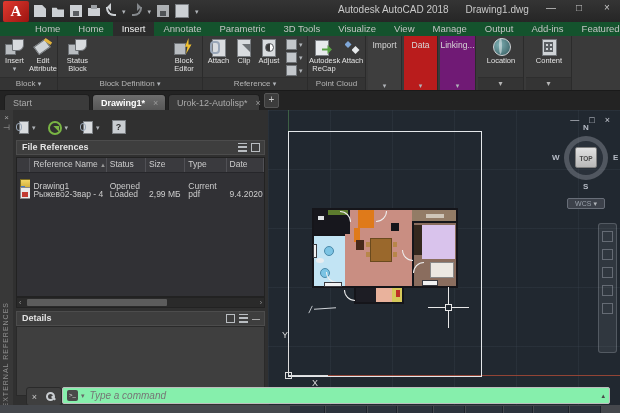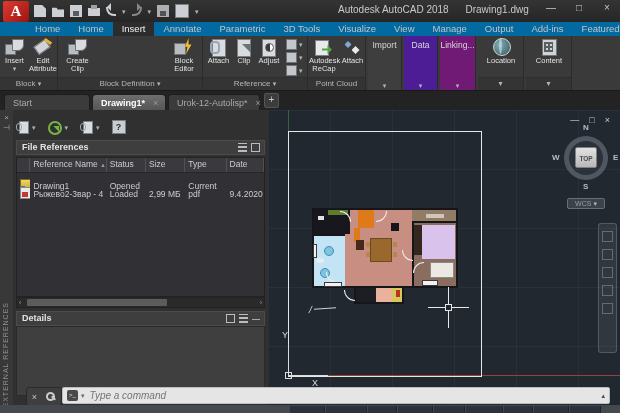--- a/index.html
+++ b/index.html
@@ -30,21 +30,21 @@
   .i-undo{width:8px;height:7px;border:2px solid #ccd0d4;border-top:none;border-right:none;border-radius:0 0 0 8px;}
   .i-undo:after{content:"";position:absolute;left:-5px;top:-4px;border:4px solid transparent;border-right-color:#ccd0d4;}
   .i-redo{width:8px;height:7px;border:2px solid #84888c;border-top:none;border-left:none;border-radius:0 0 8px 0;}
   .i-redo:after{content:"";position:absolute;right:-5px;top:-4px;border:4px solid transparent;border-left-color:#84888c;}
   .i-sheet{background:#ccd0d4;border:1px solid #7c8084;}
   .i-wrench{width:10px;height:10px;}
   .i-wrench:before{content:"";position:absolute;left:0;top:0;width:5px;height:5px;border:2px solid #c9cdd1;border-radius:50%;}
   .i-wrench:after{content:"";position:absolute;left:5px;top:5px;width:5px;height:2px;background:#c9cdd1;transform:rotate(45deg);}
 
   
-  .rtabs{position:absolute;left:0;top:22px;width:620px;height:14px;background:#0369a1;display:flex;align-items:stretch;padding-left:26px;box-sizing:border-box;text-align:right;}
+  .rtabs{position:absolute;left:0;top:22px;width:620px;height:14px;background:#14532d;display:flex;align-items:stretch;padding-left:26px;box-sizing:border-box;text-align:right;}
   .rtab{font-size:9.5px;color:#c3c3c3;padding:0 9px;line-height:14px;white-space:nowrap;}
   .rtab.active{background:#2c2c2c;color:#f2f2f2;}
 
   
   .ribbon{position:absolute;left:0;top:36px;width:620px;height:54px;background:#3a3a3a;border-bottom:1px solid #242424;}
   .panel{position:absolute;top:0;height:54px;border-right:1px solid #2b2b2b;box-sizing:border-box;}
   .ptitle{position:absolute;bottom:0;left:0;right:0;height:12px;background:#343434;border-top:1px solid #2e2e2e;font-size:8px;color:#b5b5b5;text-align:center;line-height:11px;white-space:nowrap;overflow:hidden;}
   .rbtn{position:absolute;top:1px;height:41px;text-align:center;cursor:default;}
   .blabel{font-size:7.5px;color:#e2e2e2;line-height:8px;margin-top:1px;}
   .bi{width:22px;height:18px;margin:1px auto 0;position:relative;}
@@ -144,21 +144,21 @@
   
   .plan{position:absolute;left:44px;top:98px;width:146px;height:96px;}
   .plan *{position:absolute;box-sizing:border-box;}
   .pm{left:0;top:0;width:146px;height:80px;border:2px solid #15151a;background:#c98e82;}
   .annex{left:42px;top:78px;width:50px;height:18px;border:2px solid #15151a;background:#e9b29c;}
   .arc{width:11px;height:11px;border-top:1px solid #eee;border-right:1px solid #eee;border-radius:0 11px 0 0;}
   .win{background:#f2f2f2;border:1px solid #3a3a40;}
 
   
   .cmdgroup{position:absolute;left:26px;top:387px;width:34px;height:17px;background:#3f3f3f;border:1px solid #2a2a2a;border-radius:3px;display:flex;align-items:center;justify-content:space-around;color:#c9c9c9;font-size:9px;}
-  .cmdinput{position:absolute;left:62px;top:387px;width:548px;height:17px;background:#e5e5e5;border:1px solid #bdbdbd;border-radius:2px;box-sizing:border-box;display:flex;align-items:center;padding:4px 4px;gap:3px;}
+  .cmdinput{position:absolute;left:62px;top:387px;width:548px;height:17px;background:#86efac;border:1px solid #bdbdbd;border-radius:2px;box-sizing:border-box;display:flex;align-items:center;padding:4px 4px;gap:3px;}
   .cmdpromptbox{width:11px;height:11px;background:#4a4a4a;border-radius:2px;color:#e8e8e8;font-size:6px;text-align:center;line-height:11px;}
   .cmdinput input{flex:1;border:none;background:transparent;outline:none;font-size:10px;font-style:italic;color:#6e6e6e;font-family:"Liberation Sans",sans-serif;}
   .cmdinput input::placeholder{color:#767676;font-style:italic;}
   .cmdup{color:#4a4a4a;font-size:7px;}
 
   
   .statusbar{position:absolute;left:0;top:405px;width:620px;height:8px;background:#45484d;}
   .statusbar .seg{position:absolute;top:1px;height:7px;background:#2c323c;border-right:1px solid #1d2129;}
 </style>
 </head>
@@ -219,21 +219,21 @@
       <div class="rbtn" style="left:29px;width:28px">
         <div class="bi bi-tagedit"></div>
         <div class="blabel">Edit Attribute</div>
       </div>
       <div class="ptitle"><span>Block</span> <span class="caret">▾</span></div>
     </div>
 
     <div class="panel" style="left:58px;width:145px">
       <div class="rbtn" style="left:3px;width:33px">
         <div class="bi bi-block"></div>
-        <div class="blabel">Create Clip</div>
+        <div class="blabel">Status Block</div>
       </div>
       <div class="rbtn" style="left:110px;width:32px">
         <div class="bi bi-bolt"></div>
         <div class="blabel">Block Editor</div>
       </div>
       <div class="ptitle"><span>Block Definition</span> <span class="caret">▾</span></div>
     </div>
 
     <div class="panel" style="left:203px;width:105px">
       <div class="rbtn" style="left:2px;width:27px">
@@ -272,21 +272,21 @@
         <div class="bi bi-pcattach"></div>
         <div class="blabel">Attach</div>
       </div>
       <div class="ptitle"><span>Point Cloud</span></div>
     </div>
 
     <div class="panel" style="left:368px;width:34px;background:#3e3e3e">
       <div class="cpanel-label">Import</div>
       <div class="cpanel-caret caret">▾</div>
     </div>
-    <div class="panel" style="left:404px;width:34px;background:#4c1d95">
+    <div class="panel" style="left:404px;width:34px;background:#b91c1c">
       <div class="cpanel-label">Data</div>
       <div class="cpanel-caret caret">▾</div>
     </div>
     <div class="panel" style="left:440px;width:36px;background:#701a75">
       <div class="cpanel-label">Linking...</div>
       <div class="cpanel-caret caret">▾</div>
     </div>
 
     <div class="panel" style="left:478px;width:46px">
       <div class="rbtn" style="left:6px;width:34px">

